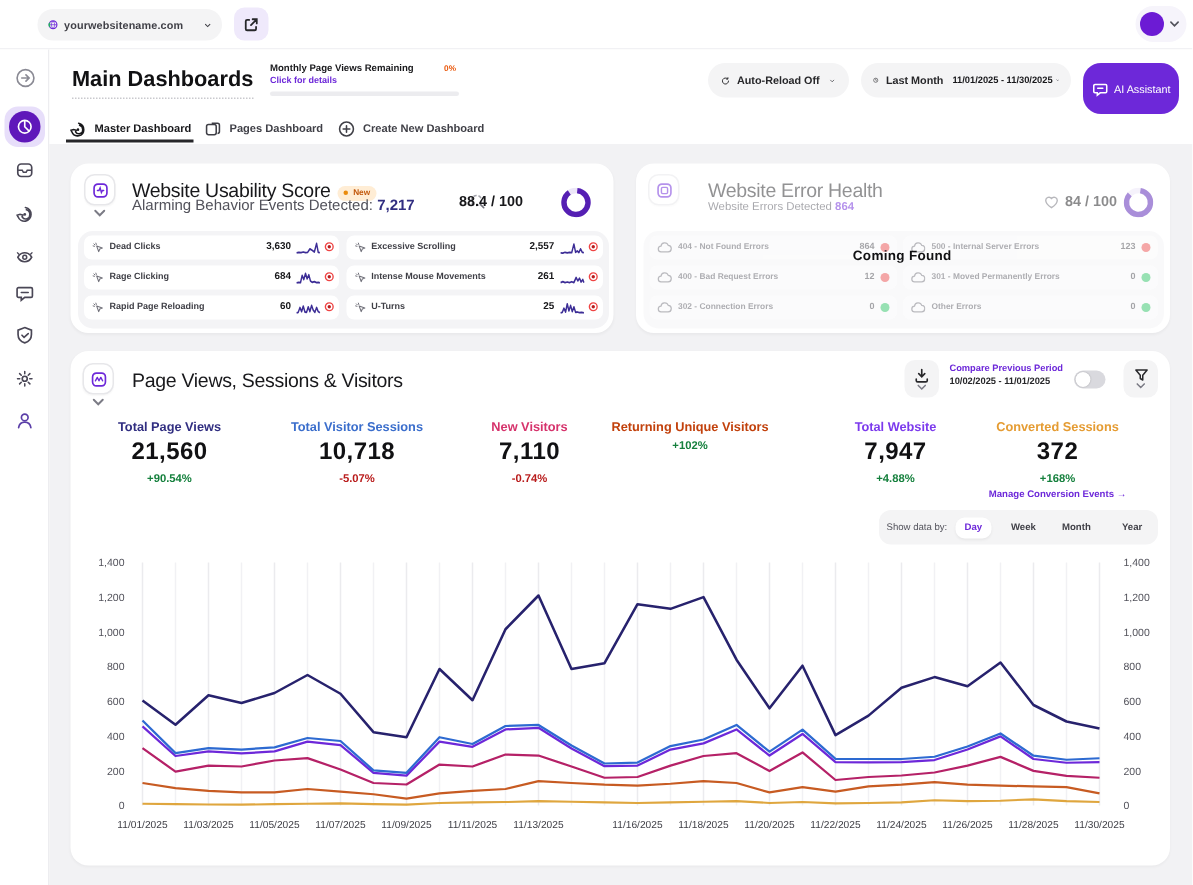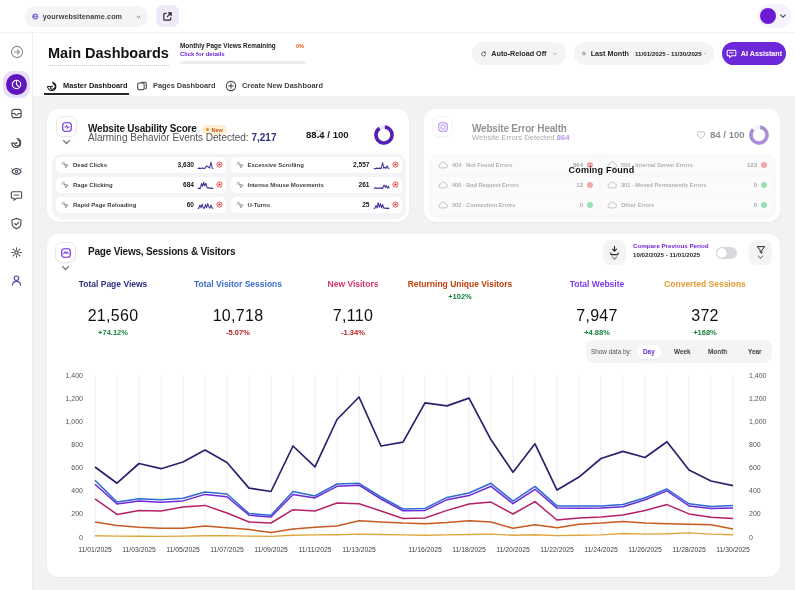--- a/index.html
+++ b/index.html
@@ -13,43 +13,43 @@
 .sidebar{position:absolute;left:0;top:33px;width:33px;height:557px;background:#fff;border-right:1px solid #ededf0}
 .sic{position:absolute;left:0;width:33px;display:flex;justify-content:center}
 .hdr{position:absolute;left:33px;top:33px;width:762px;height:63px;background:#fff}
 .h1{position:absolute;left:48px;top:44.5px;font-size:14.5px;font-weight:bold;color:#111113;border-bottom:1px dotted #c9c9ce;padding-bottom:4px;white-space:nowrap}
 .mpv{position:absolute;left:180px;top:42px;width:126px}
 .mpv .t{font-size:6.4px;font-weight:bold;color:#18181b;white-space:nowrap}
 .mpv .c{font-size:6px;font-weight:bold;color:#6d28d9;margin-top:2px}
 .mpv .bar{margin-top:4px;height:3px;background:#ececef;border-radius:2px;position:relative}
 .mpv .pct{position:absolute;right:2px;top:1px;font-size:5.5px;font-weight:bold;color:#ea580c}
 .ctlpill{position:absolute;top:42px;height:23px;background:#f4f4f5;border-radius:12px;display:flex;align-items:center;font-size:7.2px;font-weight:bold;color:#27272a;white-space:nowrap}
-.aibtn{position:absolute;left:722px;top:42px;width:64px;height:23px;background:#6d28d9;border-radius:12px;display:flex;align-items:center;justify-content:center;color:#fff;font-size:7.2px;font-weight:bold;white-space:nowrap}
+.aibtn{position:absolute;left:722px;top:42px;width:64px;height:34px;background:#6d28d9;border-radius:12px;display:flex;align-items:center;justify-content:center;color:#fff;font-size:7.2px;font-weight:normal;white-space:nowrap}
 .tab{position:absolute;top:77px;height:17px;display:flex;align-items:center;font-size:7.4px;font-weight:bold;color:#18181b;white-space:nowrap}
 .tab.in{color:#3f3f46}
 .tabline{position:absolute;left:44px;top:93px;width:85px;height:2px;background:#27272a}
 .content{position:absolute;left:33px;top:96px;width:762px;height:494px;background:#f2f2f4}
 .card{position:absolute;background:#fff;border-radius:12px;box-shadow:0 1px 2px rgba(16,16,32,.04)}
 .iconbox{position:absolute;width:21px;height:21px;border:1px solid #e7e7ea;border-radius:7px;display:flex;align-items:center;justify-content:center;box-shadow:0 1px 1px rgba(0,0,0,.03);background:#fff}
-.ct{font-size:10px;font-weight:bold;color:#18181b;letter-spacing:-.2px;white-space:nowrap}
+.ct{font-size:13px;font-weight:normal;color:#18181b;letter-spacing:-.2px;white-space:nowrap}
 .badge{display:inline-flex;align-items:center;background:#ffedd5;color:#c2580c;font-size:5.5px;font-weight:bold;border-radius:7px;padding:2px 4px;margin-left:5px;position:relative;top:-1px}
 .sub{font-size:7.6px;color:#52525b;white-space:nowrap}
 .score{font-size:9.6px;font-weight:bold;color:#18181b;white-space:nowrap}
 .rows{position:absolute;background:#f4f4f6;border-radius:10px;padding:4px}
 .brow{position:absolute;background:#fff;border-radius:5px;display:flex;align-items:center;height:16px}
 .brow .lbl{font-size:6px;font-weight:bold;color:#3f3f46;margin-left:4px;white-space:nowrap}
 .brow .val{font-size:6.6px;font-weight:bold;color:#18181b;margin-left:auto;white-space:nowrap}
 .erow{position:absolute;background:#fff;border-radius:5px;display:flex;align-items:center;height:16px;opacity:.45}
 .erow .lbl{font-size:5.6px;font-weight:bold;color:#52525b;margin-left:4px;white-space:nowrap}
 .erow .val{font-size:6px;font-weight:bold;color:#3f3f46;margin-left:auto}
 .dot{width:6px;height:6px;border-radius:50%;margin:0 5px 0 4px;flex:none}
 .coming{position:absolute;left:545px;top:164.5px;width:113px;text-align:center;font-size:9px;font-weight:bold;color:#111113;z-index:5;letter-spacing:.2px}
 .statc{position:absolute;top:279px;text-align:center;white-space:nowrap}
 .statc .h{font-size:8.5px;font-weight:bold}
-.statc .v{font-size:16px;font-weight:normal;color:#111113;margin-top:18px;letter-spacing:.3px}
+.statc .v{font-size:16px;font-weight:bold;color:#111113;margin-top:4px;letter-spacing:.3px}
 .statc .p{font-size:7.5px;font-weight:bold;margin-top:3px}
 .statc .m{font-size:6.4px;font-weight:bold;color:#6d28d9;margin-top:3px}
 .showbar{position:absolute;left:586px;top:340px;width:186px;height:23px;background:#f4f4f5;border-radius:8px;font-size:6.4px;color:#52525b;white-space:nowrap}
 .showbar .pill{font-size:6.4px;font-weight:bold;color:#3f3f46}
 .showbar .act{background:#fff;color:#6d28d9;border-radius:6px;padding:3.5px 6px;box-shadow:0 1px 2px rgba(0,0,0,.06)}
 .gr{color:#15803d}.rd{color:#b91c1c}
 </style></head>
 <body>
 <div class="topbar">
  <div class="sitepill">
@@ -408,31 +408,31 @@
  <svg width="10" height="10" viewBox="0 0 12 12">
       <path d="M1.5 2h9L7 6.2V10l-2-1.2V6.2z" fill="none" stroke="#27272a" stroke-width="1.2" stroke-linejoin="round"></path>
     </svg>
  <svg width="7" height="5" viewBox="0 0 9 6">
       <path d="M1.5 1l3 3 3-3" fill="none" stroke="#7b7b85" stroke-width="1.3" stroke-linecap="round"></path>
     </svg>
 </div>
 <div class="statc" style="left:38px;width:150px">
     <div class="h" style="color:#312e81">Total Page Views</div>
     <div class="v">21,560</div>
-    <div class="p gr">+74.12%</div>
+    <div class="p gr">+90.54%</div>
   </div>
 <div class="statc" style="left:163px;width:150px">
     <div class="h" style="color:#3b6ecc">Total Visitor Sessions</div>
     <div class="v">10,718</div>
     <div class="p rd">-5.07%</div>
   </div>
 <div class="statc" style="left:278px;width:150px">
     <div class="h" style="color:#d6336c">New Visitors</div>
     <div class="v">7,110</div>
-    <div class="p rd">-1.34%</div>
+    <div class="p rd">-0.74%</div>
   </div>
 <div class="statc" style="left:385px;width:150px">
     <div class="h" style="color:#c2410c">Returning Unique Visitors</div>
     <div class="p gr">+102%</div>
   </div>
 <div class="statc" style="left:522px;width:150px">
     <div class="h" style="color:#7c3aed">Total Website</div>
     <div class="v">7,947</div>
     <div class="p gr">+4.88%</div>
   </div>

